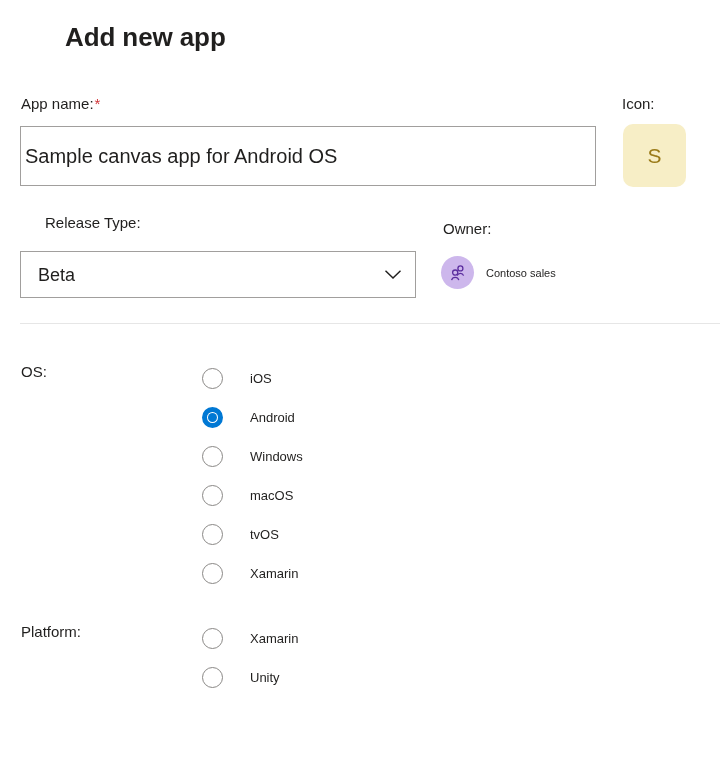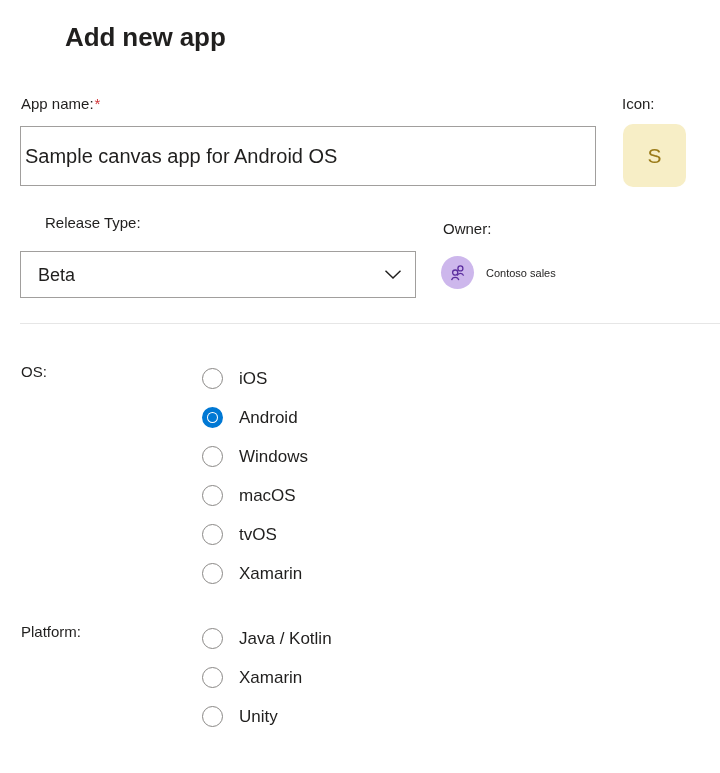--- a/index.html
+++ b/index.html
@@ -231,22 +231,22 @@
     left: 50%;
     top: 50%;
     width: 9px;
     height: 9px;
     margin-left: -4.5px;
     margin-top: -4.5px;
     border-radius: 50%;
     background: #0078d4;
   }
   .radio-text {
-    margin-left: 16px;
-    font-size: 17px;
+    margin-left: 27px;
+    font-size: 13px;
     color: #201f1e;
     white-space: nowrap;
   }
 </style>
 </head>
 <body>
 
 <div class="dialog">
 
   <div class="header">
@@ -320,24 +320,20 @@
     <div class="radio-row">
       <span class="radio-mark"></span>
       <span class="radio-text">Xamarin</span>
     </div>
   </div>
 
   <div class="field-label group-label-platform">Platform:</div>
   <div class="radio-group-platform">
     <div class="radio-row">
       <span class="radio-mark"></span>
-      <span class="radio-text">Java / Kotlin</span>
-    </div>
-    <div class="radio-row">
-      <span class="radio-mark"></span>
       <span class="radio-text">Xamarin</span>
     </div>
     <div class="radio-row">
       <span class="radio-mark"></span>
       <span class="radio-text">Unity</span>
     </div>
   </div>
 
 </div>
 

